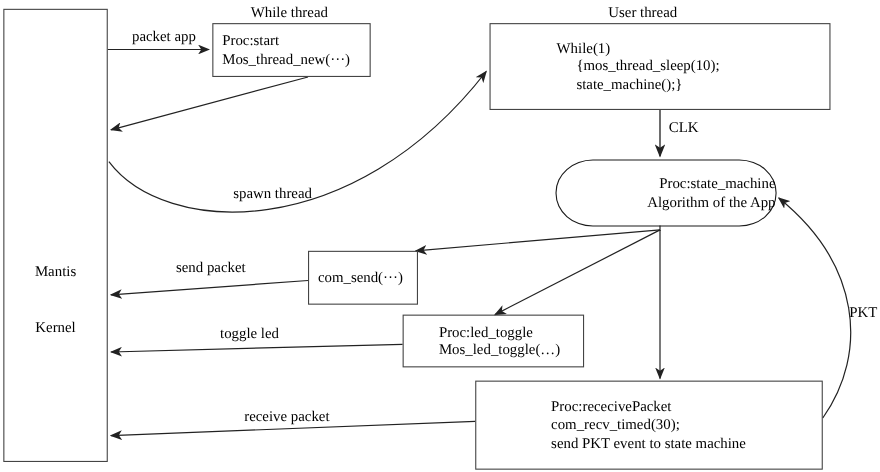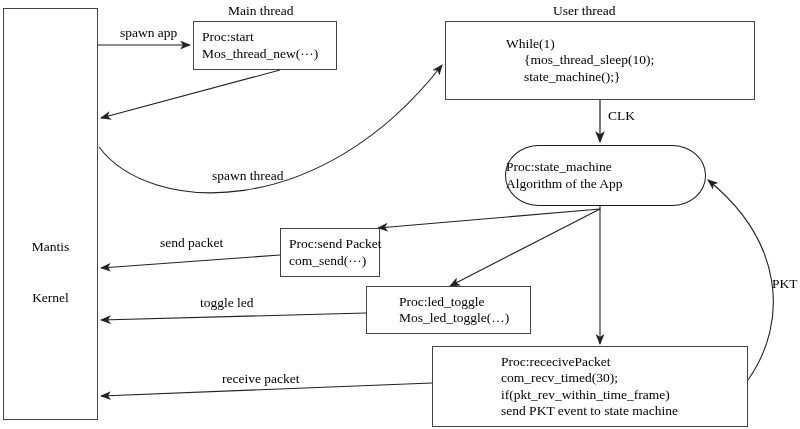--- a/index.html
+++ b/index.html
@@ -47,21 +47,21 @@
     flex-direction: column;
     justify-content: center;
     box-sizing: border-box;
   }
   .ln {
     font-size: 13.5px;
     line-height: 16.5px;
     white-space: pre;
   }
   .pad-l { padding-left: 8px; }
-  .pad-c { text-align: left; }
+  .pad-c { text-align: right; }
   .indent { padding-left: 18px; }
   .caption {
     position: absolute;
     font-size: 13.5px;
     line-height: 15px;
     white-space: nowrap;
   }
   .edge-label {
     position: absolute;
     font-size: 13.5px;
@@ -113,21 +113,21 @@
     <path d="M748,380 C790,320 782,240 708,180" fill="none" stroke="#222222" stroke-width="1.1" marker-end="url(#arrow)"></path>
   </svg>
 
   <div class="node-box" style="left:3px; top:8px; width:95px; height:412px;">
     <div class="kernel-label" style="left:0; right:0; top:195px; text-align:center;">
       <div>Mantis</div>
       <div>Kernel</div>
     </div>
   </div>
 
-  <div class="caption" style="left:228px; top:3px;">Main thread</div>
+  <div class="caption" style="left:228px; top:3px;">While thread</div>
 
   <div class="node-box" style="left:193px; top:21px; width:144px; height:49px;">
     <div class="node-lines pad-l">
       <div class="ln">Proc:start</div>
       <div class="ln">Mos_thread_new(···)</div>
     </div>
   </div>
 
   <div class="caption" style="left:553px; top:3px;">User thread</div>
 
@@ -141,42 +141,40 @@
 
   <div class="node-ellipse" style="left:505px; top:145px; width:201px; height:61px;">
     <div class="node-lines pad-c">
       <div class="ln">Proc:state_machine</div>
       <div class="ln">Algorithm of the App</div>
     </div>
   </div>
 
   <div class="node-box" style="left:280px; top:228px; width:100px; height:49px;">
     <div class="node-lines pad-l" style="overflow:visible; white-space:nowrap;">
-      <div class="ln">Proc:send Packet</div>
       <div class="ln">com_send(···)</div>
     </div>
   </div>
 
   <div class="node-box" style="left:366px; top:286px; width:165px; height:48px;">
     <div class="node-lines" style="padding-left:32px;">
       <div class="ln">Proc:led_toggle</div>
       <div class="ln">Mos_led_toggle(…)</div>
     </div>
   </div>
 
   <div class="node-box" style="left:432px; top:346px; width:316px; height:81px;">
     <div class="node-lines" style="padding-left:68px;">
       <div class="ln">Proc:rececivePacket</div>
       <div class="ln">com_recv_timed(30);</div>
-      <div class="ln">if(pkt_rev_within_time_frame)</div>
       <div class="ln">send PKT event to state machine</div>
     </div>
   </div>
 
-  <div class="edge-label" style="left:120px; top:25px;">spawn app</div>
+  <div class="edge-label" style="left:120px; top:25px;">packet app</div>
 
   <div class="edge-label" style="left:212px; top:168px;text-align:right;">spawn thread</div>
 
   <div class="edge-label" style="left:608px; top:108px;">CLK</div>
 
   <div class="edge-label" style="left:772px; top:276px;">PKT</div>
 
   <div class="edge-label" style="left:160px; top:235px;">send packet</div>
 
   <div class="edge-label" style="left:200px; top:295px;">toggle led</div>

